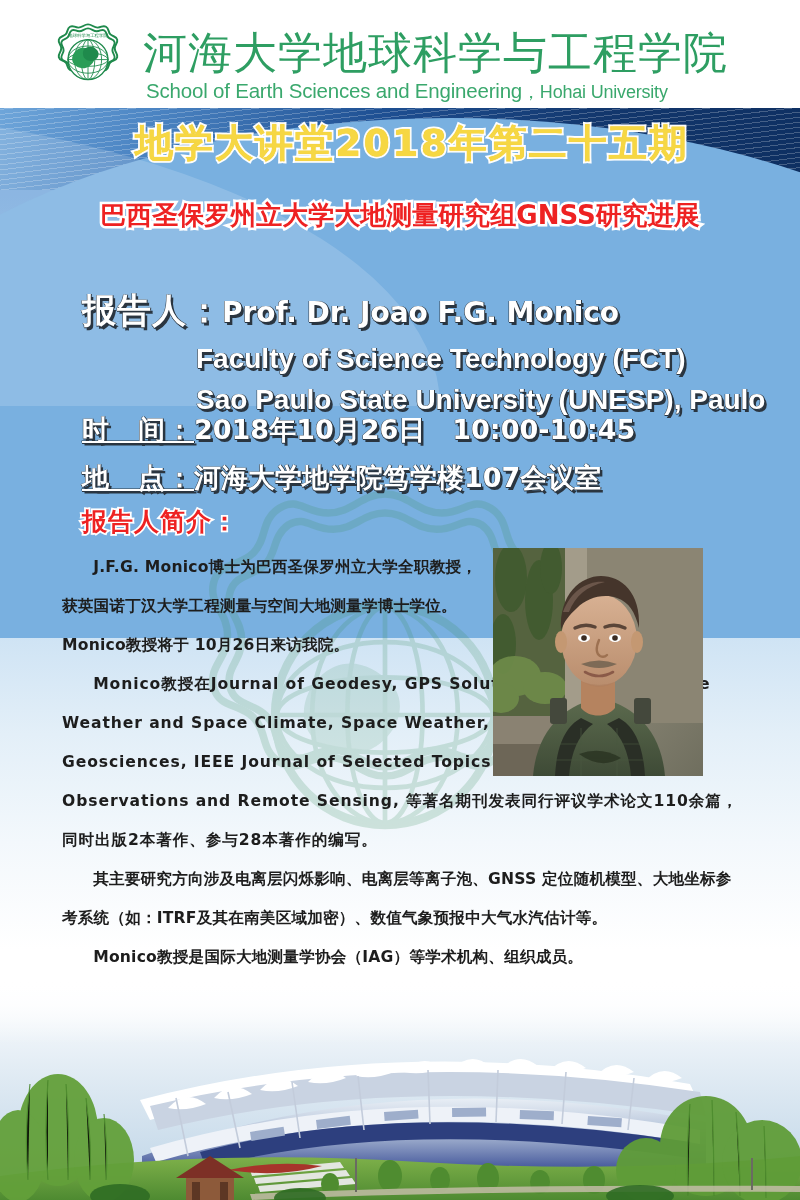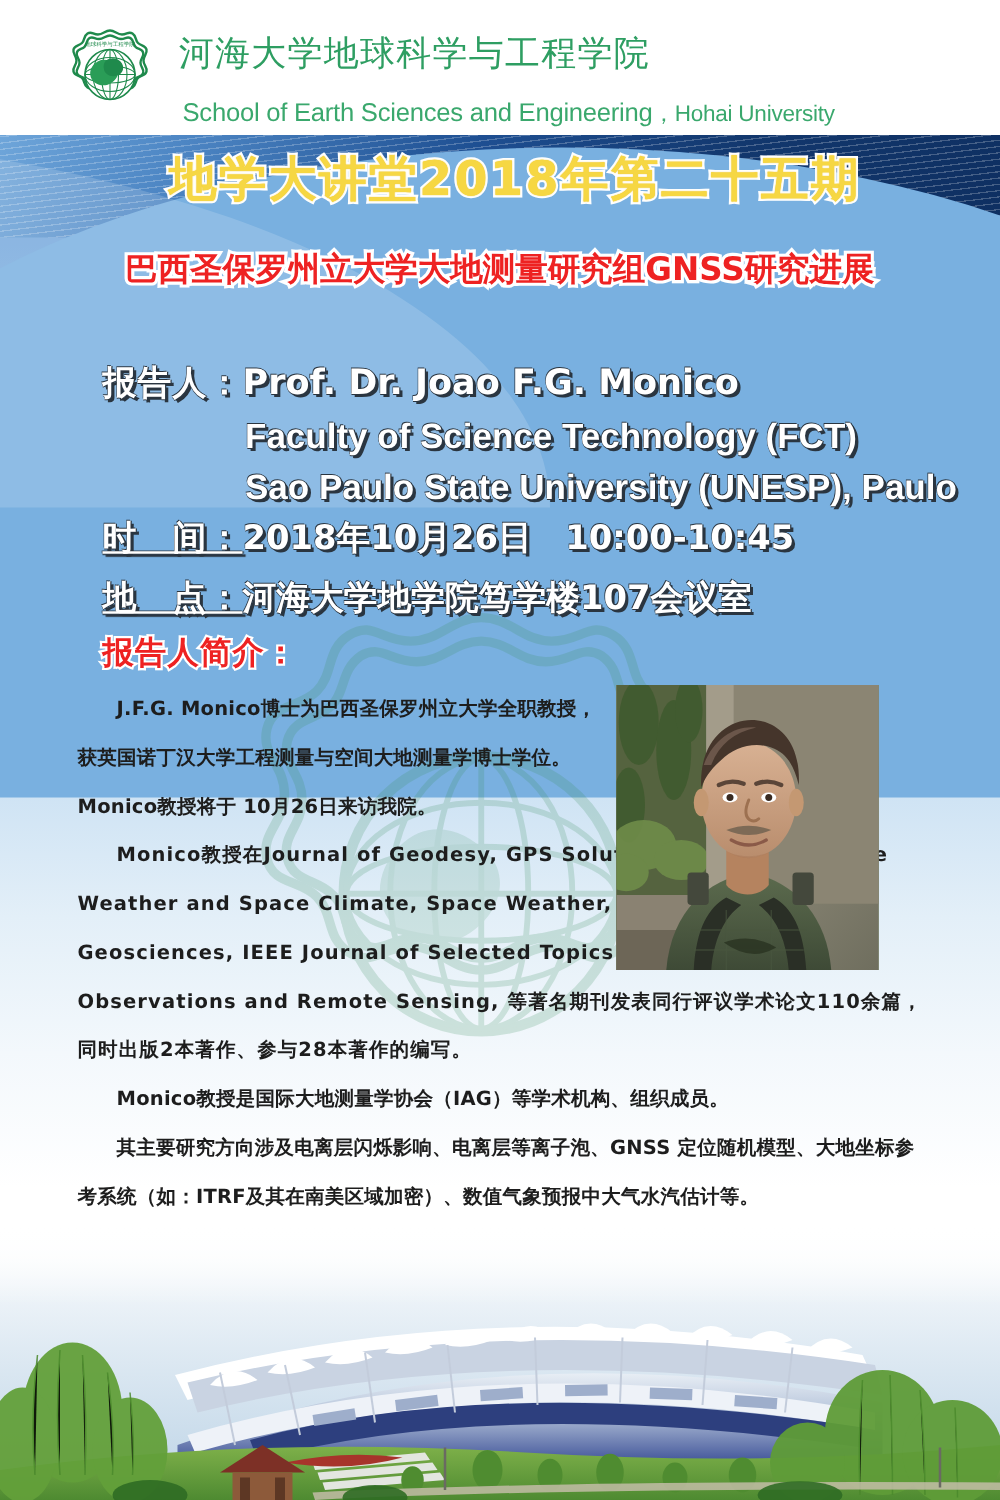--- a/index.html
+++ b/index.html
@@ -28,21 +28,21 @@
   }
   .logo-mark {
     position: absolute;
     left: 48px; top: 22px;
     width: 80px; height: 80px;
   }
   .logo-mark svg { display: block; }
   .school-cn {
     position: absolute;
     left: 143px; top: 24px;
-    font-size: 28px;
+    font-size: 44px;
     letter-spacing: 1px;
     font-weight: 500;
     color: #2e9e62;
     white-space: nowrap;
     font-family: "DejaVu Sans", "Liberation Sans", sans-serif;
   }
   .school-en {
     position: absolute;
     left: 146px; top: 79px;
     font-size: 20.5px;
@@ -148,21 +148,21 @@
 
   .speaker-block {
     position: absolute;
     left: 82px; top: 288px;
     z-index: 8;
     color: #ffffff;
     font-weight: bold;
     text-shadow: 2.5px 2.5px 0 #2a3540, -0.5px -0.5px 0 #2a3540, 1px 0 0 #2a3540, 0 1px 0 #2a3540;
   }
   .speaker-row1 { font-size: 28px; white-space: nowrap; font-family: "DejaVu Sans","Liberation Sans",sans-serif;}
-  .speaker-row1 .label { font-size: 27px; letter-spacing: 1px; }
+  .speaker-row1 .label { font-size: 34px; letter-spacing: 1px; }
   .speaker-row2, .speaker-row3 {
     font-size: 28px;
     white-space: nowrap;
     margin-top: 9px;
     padding-left: 114px;
     font-family: "Liberation Sans", sans-serif;
   }
 
   .meta-block {
     position: absolute;
@@ -409,22 +409,22 @@
         <line x1="88" y1="180" x2="88" y2="228"></line>
         <line x1="124" y1="180" x2="124" y2="228"></line>
       </g>
       <path d="M86 206 q22-8 42 4 q-20 12-42-4 z" fill="#27301f" opacity="0.75"></path>
     </svg>
   </div>
 
   <div class="bio-body">
     <p class="bio-p narrow">J.F.G. Monico博士为巴西圣保罗州立大学全职教授，获英国诺丁汉大学工程测量与空间大地测量学博士学位。Monico教授将于 10月26日来访我院。</p>
     <p class="bio-p en-spaced">Monico教授在Journal of Geodesy, GPS Solutions, Journal of Space Weather and Space Climate, Space Weather, Computers &amp; Geosciences, IEEE Journal of Selected Topics in Applied Earth Observations and Remote Sensing, 等著名期刊发表同行评议学术论文110余篇，同时出版2本著作、参与28本著作的编写。</p>
+    <p class="bio-p">其主要研究方向涉及电离层闪烁影响、电离层等离子泡、GNSS 定位随机模型、大地坐标参考系统（如：ITRF及其在南美区域加密）、数值气象预报中大气水汽估计等。</p>
     <p class="bio-p">Monico教授是国际大地测量学协会（IAG）等学术机构、组织成员。</p>
-    <p class="bio-p">其主要研究方向涉及电离层闪烁影响、电离层等离子泡、GNSS 定位随机模型、大地坐标参考系统（如：ITRF及其在南美区域加密）、数值气象预报中大气水汽估计等。</p>
   </div>
 
   <div class="campus">
     <svg viewBox="0 0 800 220" width="800" height="220" xmlns="http://www.w3.org/2000/svg">
       <defs>
         <linearGradient id="sky" x1="0" y1="0" x2="0" y2="1">
           <stop offset="0%" stop-color="#ffffff"></stop>
           <stop offset="45%" stop-color="#dfeaf3"></stop>
           <stop offset="100%" stop-color="#bcd3e6"></stop>
         </linearGradient>

